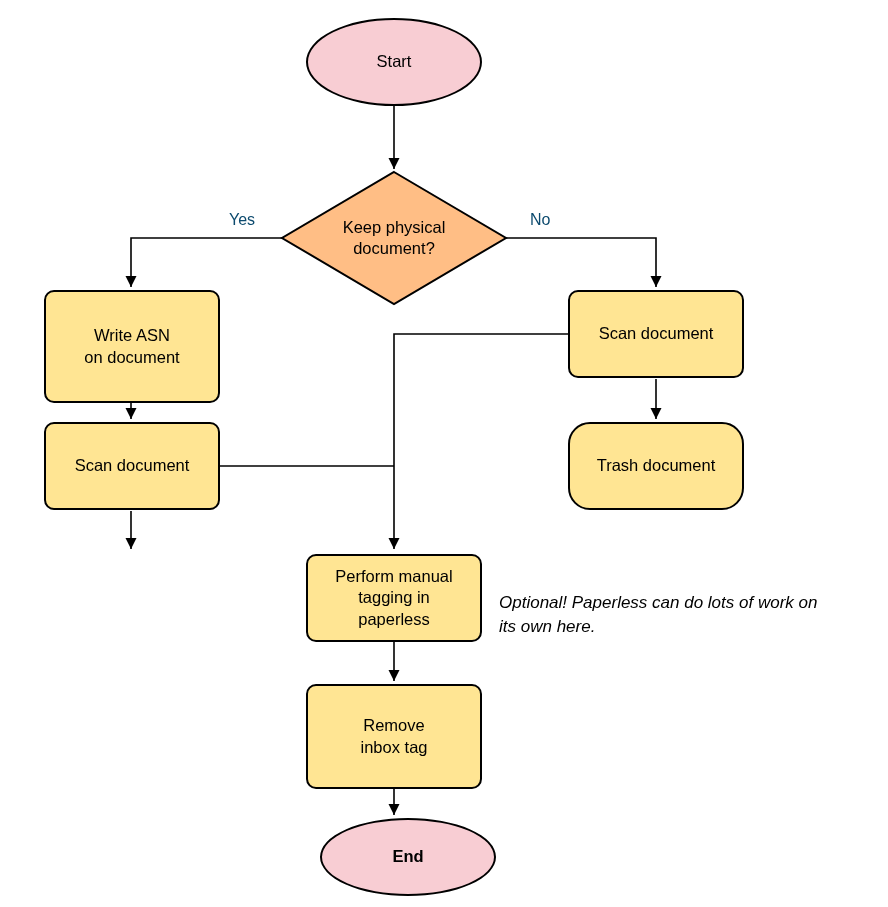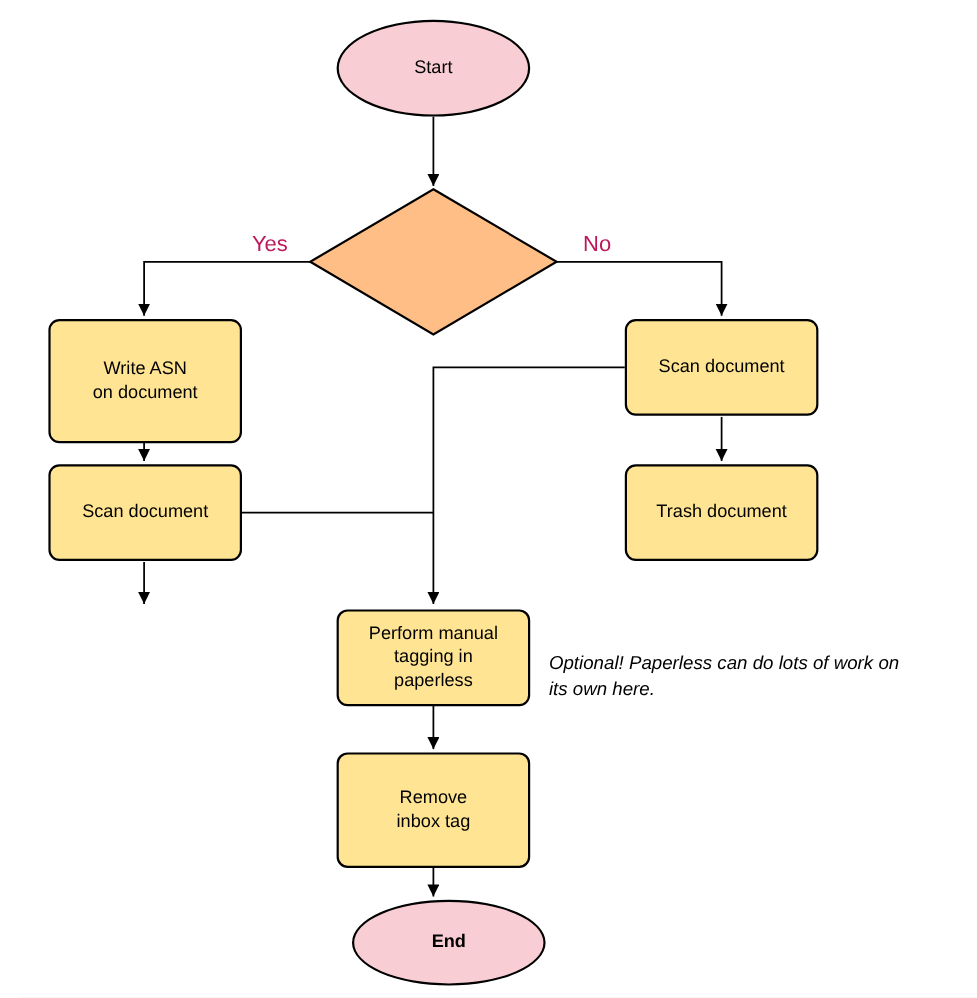--- a/index.html
+++ b/index.html
@@ -52,22 +52,22 @@
   .process {
     background: var(--process-fill, #ffe593);
     border: 2px solid var(--stroke, #000);
     border-radius: 10px;
   }
   .decision-label {
     background: transparent;
   }
   .edge-label {
     position: absolute;
-    font-size: 20px;
-    color: #be185d;
+    font-size: 16px;
+    color: #0c4a6e;
     background: #fff;
     padding: 0 2px;
   }
   .annotation {
     position: absolute;
     font-style: italic;
     font-size: 17px;
     line-height: 1.42;
     color: #000;
     white-space: pre-line;
@@ -96,39 +96,43 @@
     <path class="edge" d="M378,641 L378,681" marker-end="url(#arrow)"></path>
     <path class="edge" d="M378,772 L378,815" marker-end="url(#arrow)"></path>
 
     <polygon class="decision-shape" points="378,172 490,238 378,304 266,238"></polygon>
   </svg>
 
   <div class="node terminal" style="left:290px; top:18px; width:176px; height:88px;">
     <span>Start</span>
   </div>
 
+  <div class="node decision-label" style="left:278px; top:206px; width:200px; height:64px;">
+    <span>Keep physical
+document?</span>
+  </div>
 
   <div class="edge-label" style="left:211px; top:211px;">Yes</div>
   <div class="edge-label" style="left:512px; top:211px;">No</div>
 
   <div class="node process" style="left:28px; top:290px; width:176px; height:113px;">
     <span>Write ASN
 on document</span>
   </div>
 
   <div class="node process" style="left:28px; top:422px; width:176px; height:88px;">
     <span>Scan document</span>
   </div>
 
 
   <div class="node process" style="left:552px; top:290px; width:176px; height:88px;">
     <span>Scan document</span>
   </div>
 
-  <div class="node process" style="left:552px; top:422px; width:176px; height:88px;">
+  <div class="node process" style="left:552px; top:422px; width:176px; height:88px;border-radius:22px;">
     <span>Trash document</span>
   </div>
 
   <div class="node process" style="left:290px; top:554px; width:176px; height:88px;">
     <span>Perform manual
 tagging in
 paperless</span>
   </div>
 
   <div class="annotation" style="left:483px; top:591px; width:410px;">Optional! Paperless can do lots of work on

